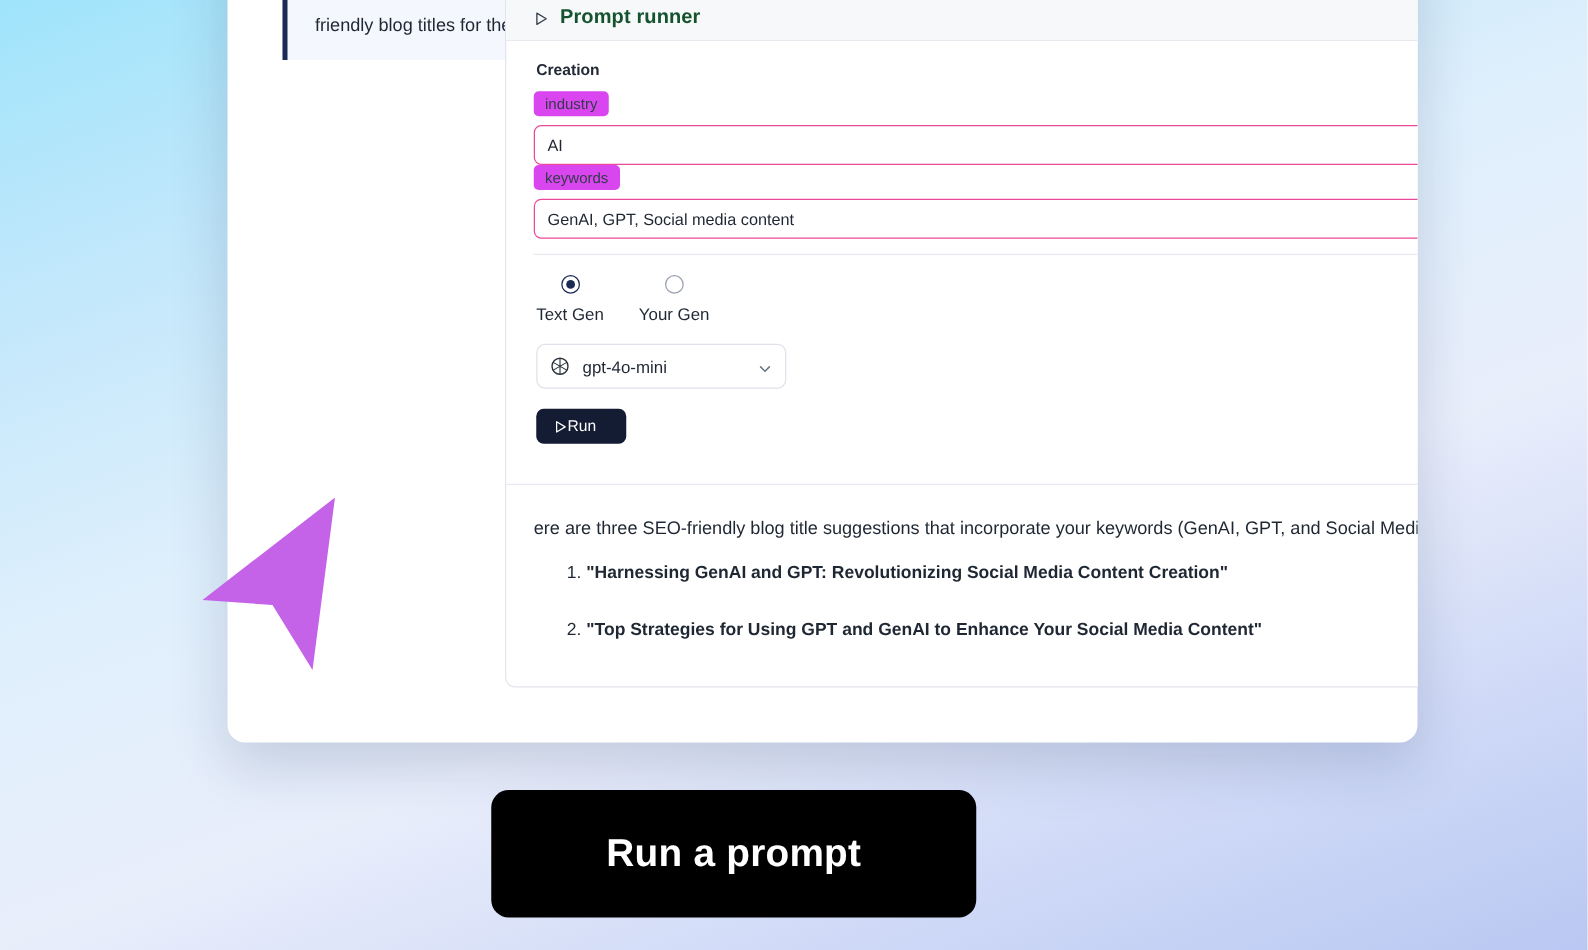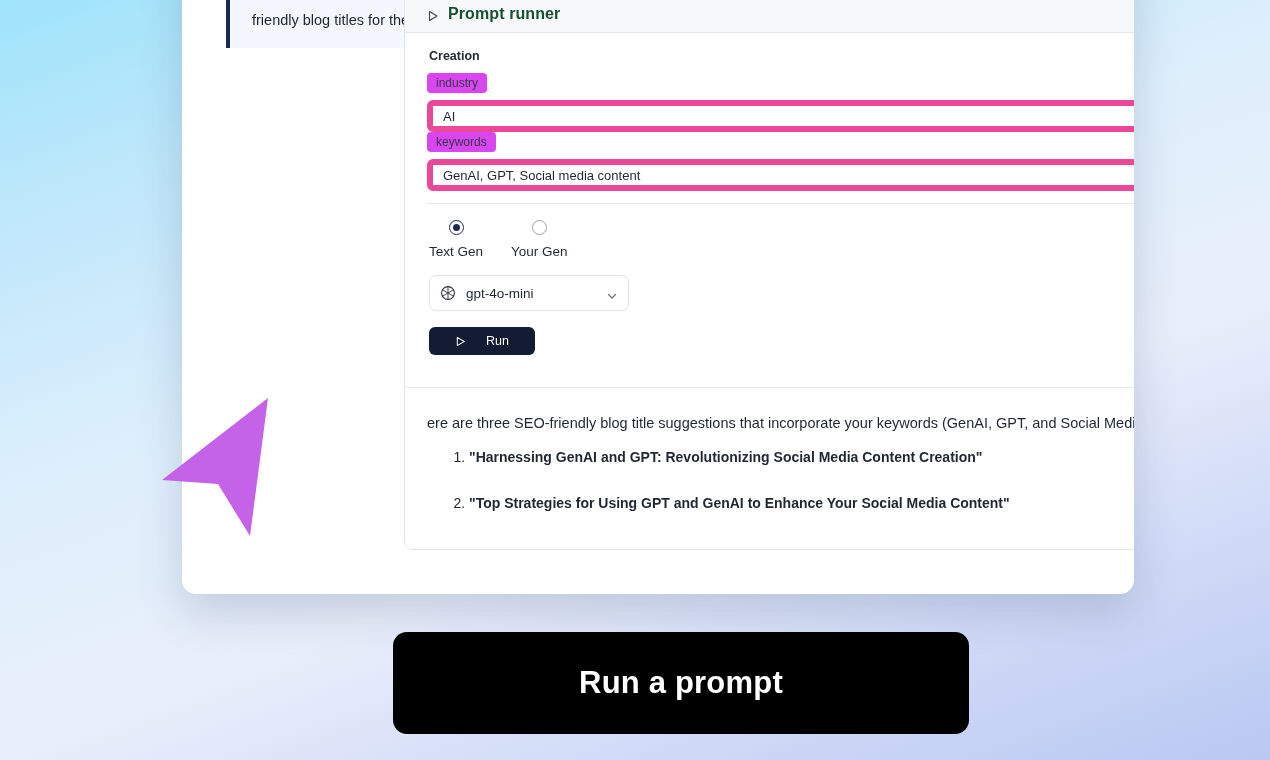--- a/index.html
+++ b/index.html
@@ -111,21 +111,21 @@
     font-size: 12px;
     border-radius: 4px;
     padding: 3px 9px;
     margin-bottom: 7px;
   }
   .var-input {
     display: block;
     width: 100%;
     box-sizing: border-box;
     height: 32px;
-    border: 6px solid #ec4899;
+    border: 1px solid #ec4899;
     border-radius: 6px;
     font-size: 13px;
     color: #1f2733;
     padding: 0 10px;
     outline: none;
     font-family: "Liberation Sans", sans-serif;
     background: #fff;
     margin-bottom: 11px;
   }
   .var-input:last-child { margin-bottom: 0; }
@@ -209,22 +209,22 @@
     margin: 16px 0 0 2px;
     height: 28px;
     min-width: 72px;
     background: #141c33;
     color: #ffffff;
     border: none;
     border-radius: 6px;
     font-size: 12.5px;
     display: inline-flex;
     align-items: center;
-    gap: 20px;
-    padding: 0 26px;
+    gap: 0;
+    padding: 0 14px;
     cursor: pointer;
     font-family: "Liberation Sans", sans-serif;
   }
   .run-btn .play { width: 11px; height: 11px; }
 
   
   .output-sep {
     border-top: 1px solid #e7e9ee;
     margin-top: 16px;
   }
@@ -259,21 +259,21 @@
     width: 150px;
     height: 150px;
     pointer-events: none;
   }
 
   
   .caption-btn {
     position: absolute;
     left: 393px;
     top: 632px;
-    width: 576px;
+    width: 388px;
     height: 102px;
     background: #000000;
     color: #ffffff;
     border: none;
     border-radius: 14px;
     font-size: 31px;
     font-weight: bold;
     cursor: pointer;
     font-family: "Liberation Sans", sans-serif;
     letter-spacing: 0.2px;

